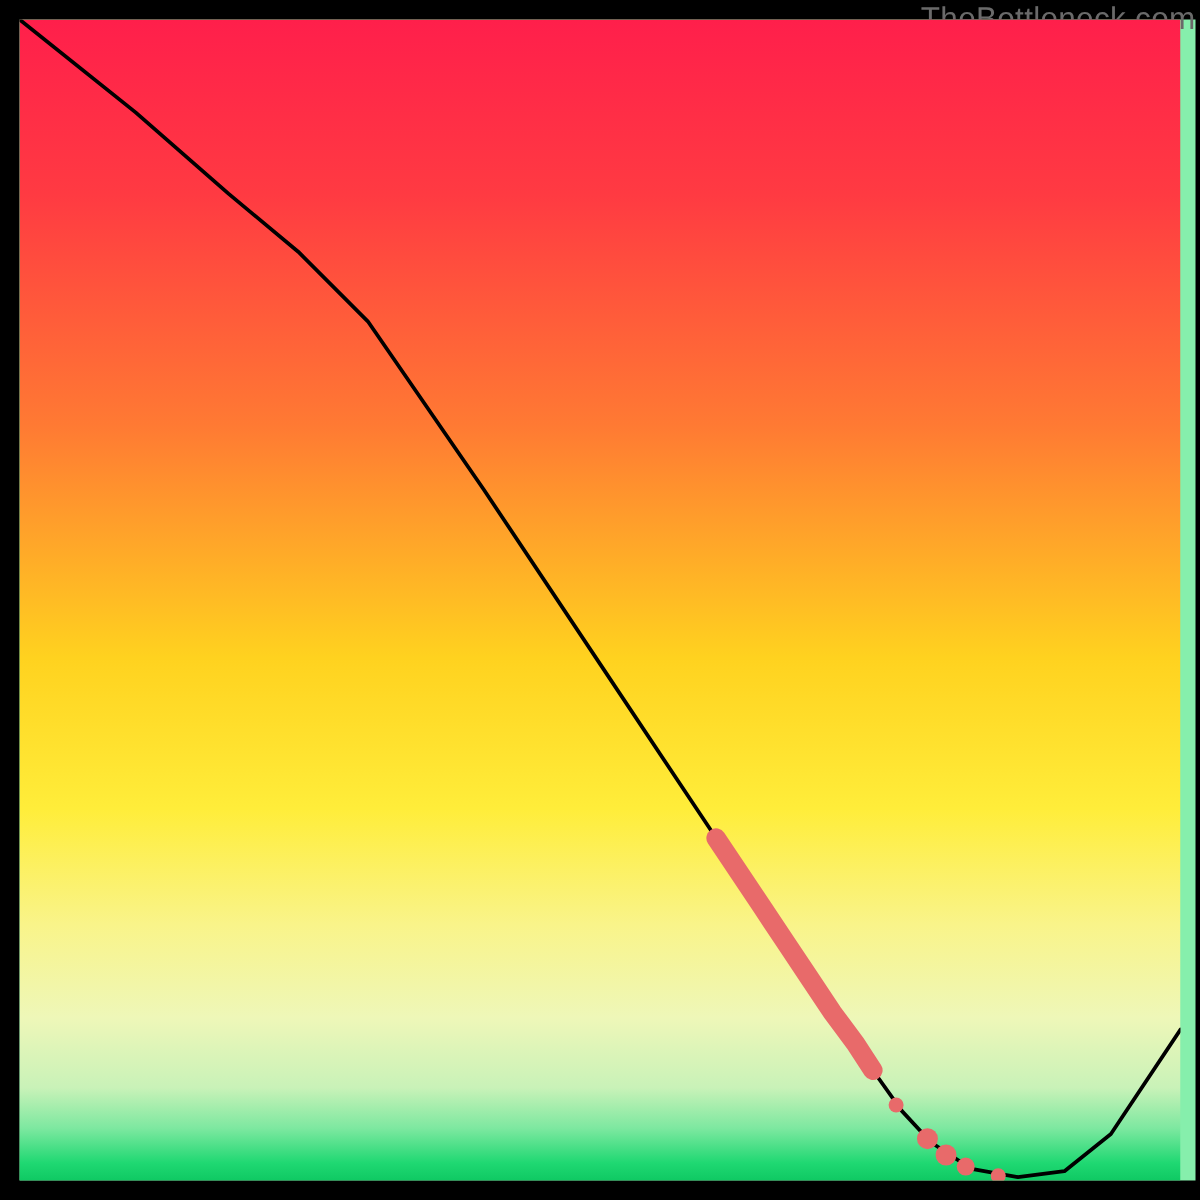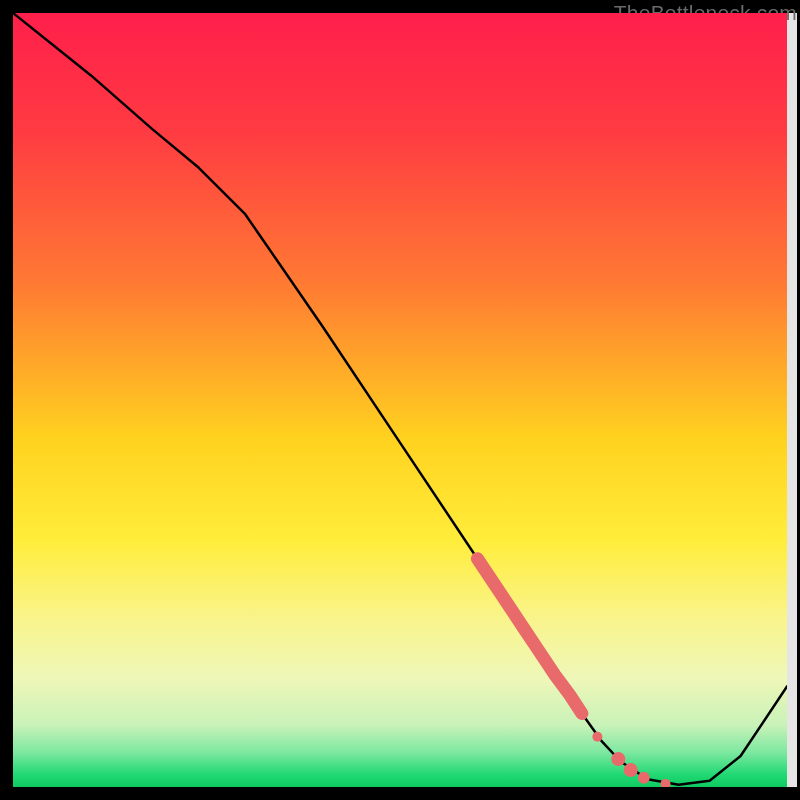--- a/index.html
+++ b/index.html
@@ -10,21 +10,21 @@
     height: 800px;
     overflow: hidden;
     font-family: Arial, Helvetica, sans-serif;
   }
   .frame {
     position: absolute;
     left: 13px;
     top: 13px;
     width: 784px;
     height: 774px;
-    background: #e5e5e5;
+    background: #86efac;
   }
   .plot-area {
     position: absolute;
     left: 0;
     top: 0;
     width: 774px;
     height: 774px;
   }
   .watermark {
     position: absolute;

